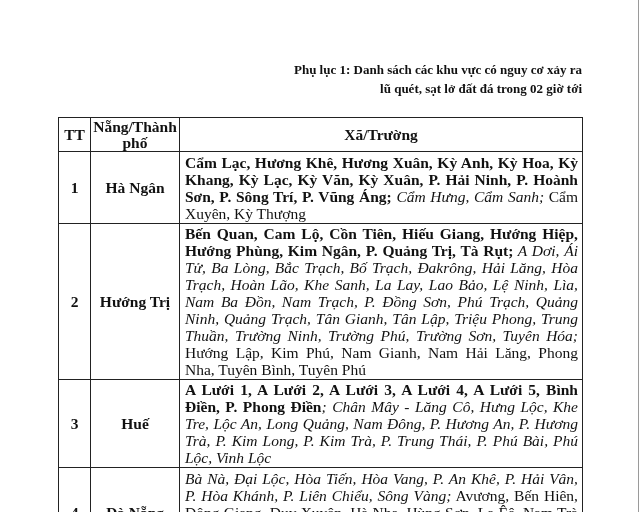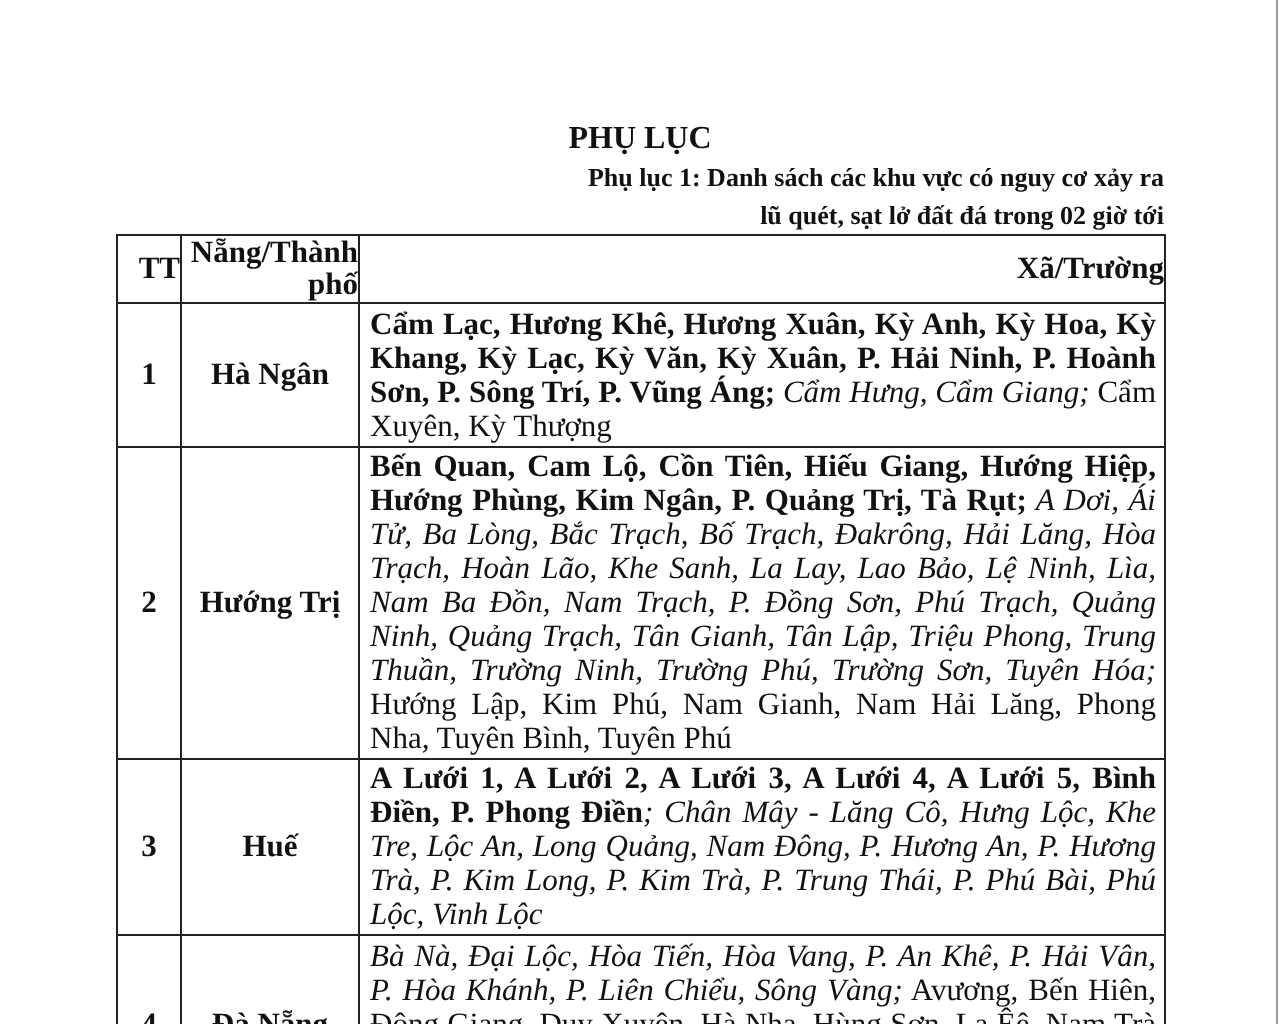--- a/index.html
+++ b/index.html
@@ -51,21 +51,21 @@
       font-size: 15.5px;
       line-height: 17px;
     }
     table.annex td, table.annex th {
       border: 1.2px solid #222222;
       padding: 0;
       vertical-align: middle;
     }
     table.annex th {
       font-weight: bold;
-      text-align: right;
+      text-align: center;
       height: 33px;
       line-height: 16px;
     }
     .col-tt { width: 32px; }
     .col-prov { width: 89px; }
     .col-ward { width: auto; }
     td.tt, td.prov {
       text-align: center;
       font-weight: bold;
     }
@@ -81,21 +81,20 @@
     tr.r2 td { height: 134px; }
     tr.r3 td { height: 68px; }
     tr.r4 td { height: 86px; }
   </style>
 </head>
 <body>
 
 <div class="page-edge"></div>
 
 <div class="title-block">
-  <div class="main-title">PHỤ LỤC</div>
   <div class="sub-title">Phụ lục 1: Danh sách các khu vực có nguy cơ xảy ra</div>
   <div class="sub-title">lũ quét, sạt lở đất đá trong 02 giờ tới</div>
 </div>
 
 <table class="annex">
   <colgroup>
     <col class="col-tt">
     <col class="col-prov">
     <col class="col-ward">
   </colgroup>
@@ -103,21 +102,21 @@
     <tr>
       <th>TT</th>
       <th>Nẵng/Thành phố</th>
       <th>Xã/Trường</th>
     </tr>
   </thead>
   <tbody>
     <tr class="r1">
       <td class="tt">1</td>
       <td class="prov">Hà Ngân</td>
-      <td class="wards"><span class="b">Cẩm Lạc, Hương Khê, Hương Xuân, Kỳ Anh, Kỳ Hoa, Kỳ Khang, Kỳ Lạc, Kỳ Văn, Kỳ Xuân, P. Hải Ninh, P. Hoành Sơn, P. Sông Trí, P. Vũng Áng;</span><span class="i"> Cẩm Hưng, Cẩm Giang;</span><span class="n"> Cẩm Xuyên, Kỳ Thượng</span></td>
+      <td class="wards"><span class="b">Cẩm Lạc, Hương Khê, Hương Xuân, Kỳ Anh, Kỳ Hoa, Kỳ Khang, Kỳ Lạc, Kỳ Văn, Kỳ Xuân, P. Hải Ninh, P. Hoành Sơn, P. Sông Trí, P. Vũng Áng;</span><span class="i"> Cẩm Hưng, Cẩm Sanh;</span><span class="n"> Cẩm Xuyên, Kỳ Thượng</span></td>
     </tr>
     <tr class="r2">
       <td class="tt">2</td>
       <td class="prov">Hướng Trị</td>
       <td class="wards"><span class="b">Bến Quan, Cam Lộ, Cồn Tiên, Hiếu Giang, Hướng Hiệp, Hướng Phùng, Kim Ngân, P. Quảng Trị, Tà Rụt;</span><span class="i"> A Dơi, Ái Tử, Ba Lòng, Bắc Trạch, Bố Trạch, Đakrông, Hải Lăng, Hòa Trạch, Hoàn Lão, Khe Sanh, La Lay, Lao Bảo, Lệ Ninh, Lìa, Nam Ba Đồn, Nam Trạch, P. Đồng Sơn, Phú Trạch, Quảng Ninh, Quảng Trạch, Tân Gianh, Tân Lập, Triệu Phong, Trung Thuần, Trường Ninh, Trường Phú, Trường Sơn, Tuyên Hóa;</span><span class="n"> Hướng Lập, Kim Phú, Nam Gianh, Nam Hải Lăng, Phong Nha, Tuyên Bình, Tuyên Phú</span></td>
     </tr>
     <tr class="r3">
       <td class="tt">3</td>
       <td class="prov">Huế</td>
       <td class="wards"><span class="b">A Lưới 1, A Lưới 2, A Lưới 3, A Lưới 4, A Lưới 5, Bình Điền, P. Phong Điền</span><span class="i">; Chân Mây - Lăng Cô, Hưng Lộc, Khe Tre, Lộc An, Long Quảng, Nam Đông, P. Hương An, P. Hương Trà, P. Kim Long, P. Kim Trà, P. Trung Thái, P. Phú Bài, Phú Lộc, Vinh Lộc</span><span class="n"></span></td>

